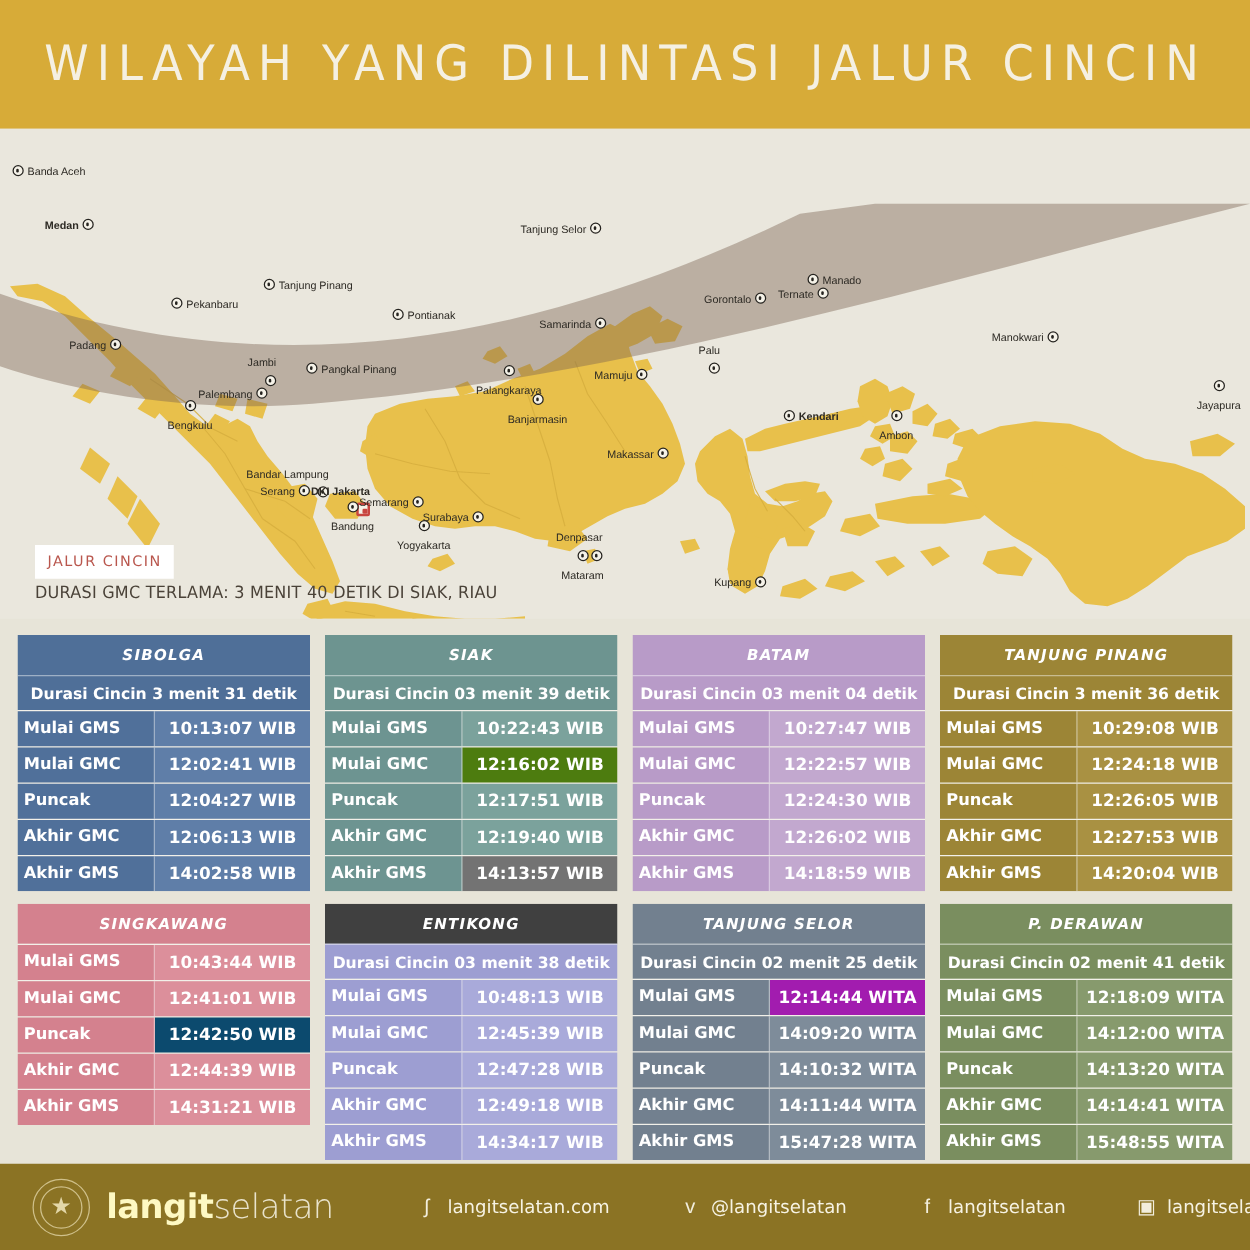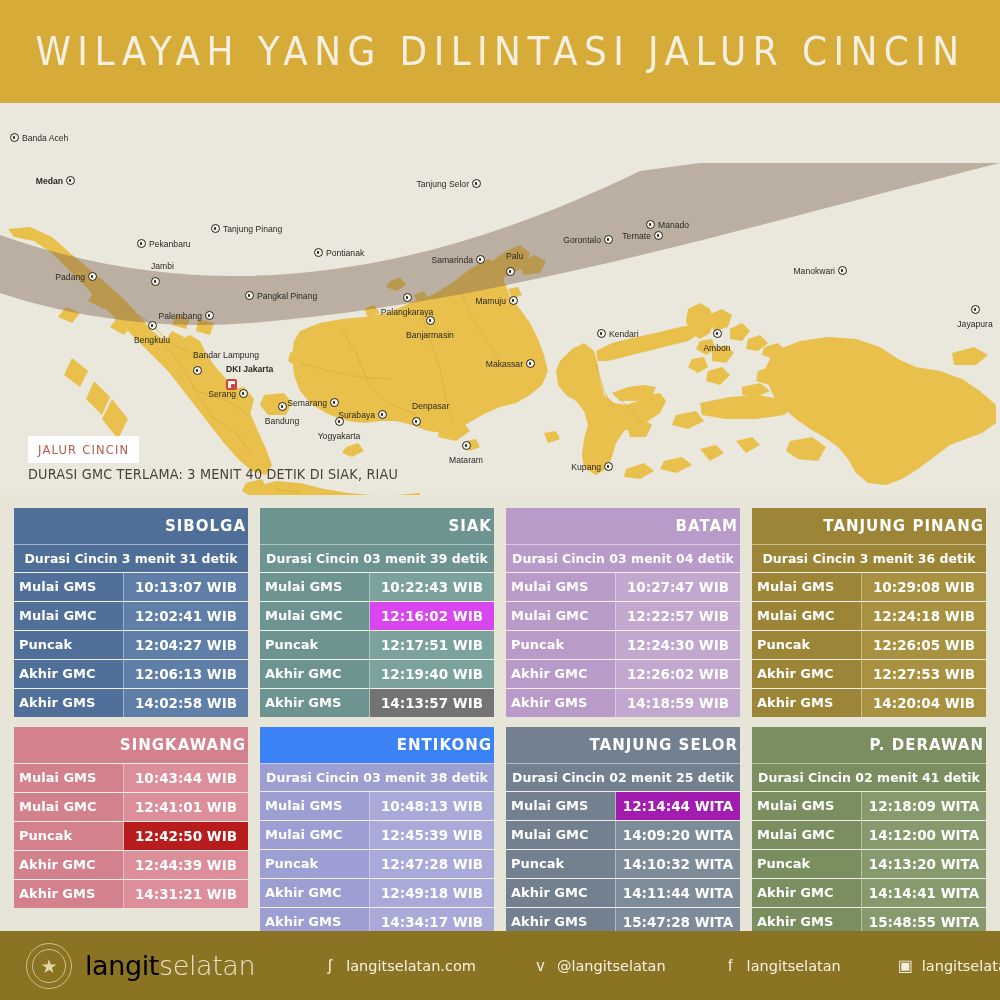--- a/index.html
+++ b/index.html
@@ -51,21 +51,21 @@
   .city.left .lbl { margin-right: 3px; }
   .city.right .lbl { margin-left: 3px; }
   .city.bold .lbl { font-weight: bold; }
   .city.jak .dot {
     width: 11px; height: 11px; border-radius: 2px;
     border: 2px solid #c8453f; background: #f5f2e8;
   }
   .city.jak .dot::after {
     left: 2.5px; top: 2.5px; width: 4px; height: 4px; border-radius: 1px; background: #c8453f;
   }
-  .city.above { text-align: left; }
+  .city.above { text-align: right; margin-top: 24px; }
   .city.above .lbl { display: block; margin-bottom: 1px; }
   .city.below { text-align: center; }
   .city.below .lbl { display: block; margin-top: 1px; }
 
   
   .legend-box {
     position: absolute; left: 28px; top: 436px;
     background: #ffffff; padding: 4px 10px 5px 10px;
   }
   .legend-box span {
@@ -81,23 +81,24 @@
 
   
   .grid {
     position: absolute; left: 14px; top: 508px;
     width: 972px;
     display: grid; grid-template-columns: repeat(4, 1fr);
     column-gap: 12px; row-gap: 10px;
   }
   .card { overflow: hidden; }
   .card .title {
-    text-align: right; color: #ffffff; font-weight: bold;
-    font-size: 15px; letter-spacing: 1px; padding: 9px 2px 9px 2px;
+    text-align: center; color: #ffffff; font-weight: bold;
+    font-size: 12px; letter-spacing: 1px; padding: 9px 2px 9px 2px;
     font-family: "DejaVu Sans", sans-serif;
+    font-style: italic;
   }
   .card .dur {
     text-align: center; color: #ffffff; font-weight: bold;
     font-size: 12.5px; padding: 6px 2px 6px 2px;
     font-family: "DejaVu Sans", sans-serif;
     border-top: 1px solid rgba(255,255,255,0.45);
   }
   .card .row { display: flex; border-top: 1px solid rgba(255,255,255,0.45); }
   .card .row .k {
     width: 47%; color: #ffffff; font-weight: bold; font-size: 13px;
@@ -122,21 +123,21 @@
   }
   .seal .inner {
     position: absolute; left: 5px; top: 5px; right: 5px; bottom: 5px;
     border-radius: 50%; border: 1px solid #cfc08a;
   }
   .seal .fig {
     position: absolute; left: 50%; top: 50%; transform: translate(-50%,-50%);
     font-size: 19px; color: #e3d7a8; line-height: 1;
   }
   .brand { margin-left: 13px; font-size: 27px; letter-spacing: -0.4px; line-height: 1; }
-  .brand .b1 { color: #000000; font-weight: normal; font-family: "DejaVu Sans", sans-serif; margin-top: 28px; }
+  .brand .b1 { color: #fef9c3; font-weight: bold; font-family: "DejaVu Sans", sans-serif; margin-top: 28px; }
   .brand .b2 { color: #e9e3cc; font-weight: 300; font-family: "DejaVu Sans", sans-serif; }
   .socials { display: flex; align-items: center; margin-left: 66px; }
   .soc { display: flex; align-items: center; margin-right: 56px; }
   .soc .gl { color: #f2eedd; font-size: 16px; margin-right: 8px; line-height: 1; width: 17px; text-align: center; }
   .soc .tx { color: #f7f3e4; font-size: 14.5px; font-family: "DejaVu Sans", sans-serif; }
 </style>
 </head>
 <body>
 
 <div id="page">
@@ -263,21 +264,21 @@
         <div class="city below" style="left: 431px; top: 333px; right: auto; width: 70px;"><span class="dot"></span><span class="lbl">Mataram</span></div>
         <div class="city left" style="left: auto; top: 354px; right: 387px;"><span class="lbl">Kupang</span><span class="dot"></span></div>
         <div class="city right" style="left: 314px; top: 140px;"><span class="dot"></span><span class="lbl">Pontianak</span></div>
         <div class="city left" style="left: auto; top: 71px; right: 519px;"><span class="lbl">Tanjung Selor</span><span class="dot"></span></div>
         <div class="city left" style="left: auto; top: 147px; right: 515px;"><span class="lbl">Samarinda</span><span class="dot"></span></div>
         <div class="city below" style="left: 372px; top: 185px; right: auto; width: 70px;"><span class="dot"></span><span class="lbl">Palangkaraya</span></div>
         <div class="city below" style="left: 395px; top: 208px; right: auto; width: 70px;"><span class="dot"></span><span class="lbl">Banjarmasin</span></div>
         <div class="city above" style="left: 506px; top: 148px; right: auto; width: 70px;"><span class="lbl">Palu</span><span class="dot"></span></div>
         <div class="city left" style="left: auto; top: 188px; right: 482px;"><span class="lbl">Mamuju</span><span class="dot"></span></div>
         <div class="city left" style="left: auto; top: 251px; right: 465px;"><span class="lbl">Makassar</span><span class="dot"></span></div>
-        <div class="city right" style="left: 597px; top: 221px;"><span class="dot"></span><span class="lbl">Kendari</span></div>
+        <div class="city right" style="left: 627px; top: 221px; font-weight: bold;"><span class="dot"></span><span class="lbl">Kendari</span></div>
         <div class="city left" style="left: auto; top: 127px; right: 387px;"><span class="lbl">Gorontalo</span><span class="dot"></span></div>
         <div class="city right" style="left: 646px; top: 112px;"><span class="dot"></span><span class="lbl">Manado</span></div>
         <div class="city left" style="left: auto; top: 123px; right: 337px;"><span class="lbl">Ternate</span><span class="dot"></span></div>
         <div class="city below" style="left: 682px; top: 221px; right: auto; width: 70px;"><span class="dot"></span><span class="lbl">Ambon</span></div>
         <div class="city left" style="left: auto; top: 158px; right: 153px;"><span class="lbl">Manokwari</span><span class="dot"></span></div>
         <div class="city below" style="left: 940px; top: 197px; right: auto; width: 70px;"><span class="dot"></span><span class="lbl">Jayapura</span></div>
       </div>
   </div>
 
   <div class="legend-box">
@@ -312,21 +313,21 @@
       </div>
       <div class="card">
         <div class="title" style="background:#6d9490">SIAK</div>
         <div class="dur" style="background:#6d9490">Durasi Cincin 03 menit 39 detik</div>
         <div class="row">
           <div class="k" style="background:#6d9491">Mulai GMS</div>
           <div class="v" style="background:#7ba29c">10:22:43 WIB</div>
         </div>
         <div class="row">
           <div class="k" style="background:#6d9491">Mulai GMC</div>
-          <div class="v" style="background:#d946ef">12:16:02 WIB</div>
+          <div class="v" style="background:#4d7c0f">12:16:02 WIB</div>
         </div>
         <div class="row">
           <div class="k" style="background:#6d9491">Puncak</div>
           <div class="v" style="background:#7ba29c">12:17:51 WIB</div>
         </div>
         <div class="row">
           <div class="k" style="background:#6d9491">Akhir GMC</div>
           <div class="v" style="background:#7ba29c">12:19:40 WIB</div>
         </div>
         <div class="row">
@@ -387,33 +388,33 @@
         <div class="row">
           <div class="k" style="background:#d4818e">Mulai GMS</div>
           <div class="v" style="background:#dc8f9b">10:43:44 WIB</div>
         </div>
         <div class="row">
           <div class="k" style="background:#d4818e">Mulai GMC</div>
           <div class="v" style="background:#dc8f9b">12:41:01 WIB</div>
         </div>
         <div class="row">
           <div class="k" style="background:#d4818e">Puncak</div>
-          <div class="v" style="background:#b91c1c">12:42:50 WIB</div>
+          <div class="v" style="background:#0c4a6e">12:42:50 WIB</div>
         </div>
         <div class="row">
           <div class="k" style="background:#d4818e">Akhir GMC</div>
           <div class="v" style="background:#dc8f9b">12:44:39 WIB</div>
         </div>
         <div class="row">
           <div class="k" style="background:#d4818e">Akhir GMS</div>
           <div class="v" style="background:#dc8f9b">14:31:21 WIB</div>
         </div>
       </div>
       <div class="card">
-        <div class="title" style="background:#3b82f6">ENTIKONG</div>
+        <div class="title" style="background:#404040">ENTIKONG</div>
         <div class="dur" style="background:#9d9ed2">Durasi Cincin 03 menit 38 detik</div>
         <div class="row">
           <div class="k" style="background:#9d9ed2">Mulai GMS</div>
           <div class="v" style="background:#a9aada">10:48:13 WIB</div>
         </div>
         <div class="row">
           <div class="k" style="background:#9d9ed2">Mulai GMC</div>
           <div class="v" style="background:#a9aada">12:45:39 WIB</div>
         </div>
         <div class="row">

